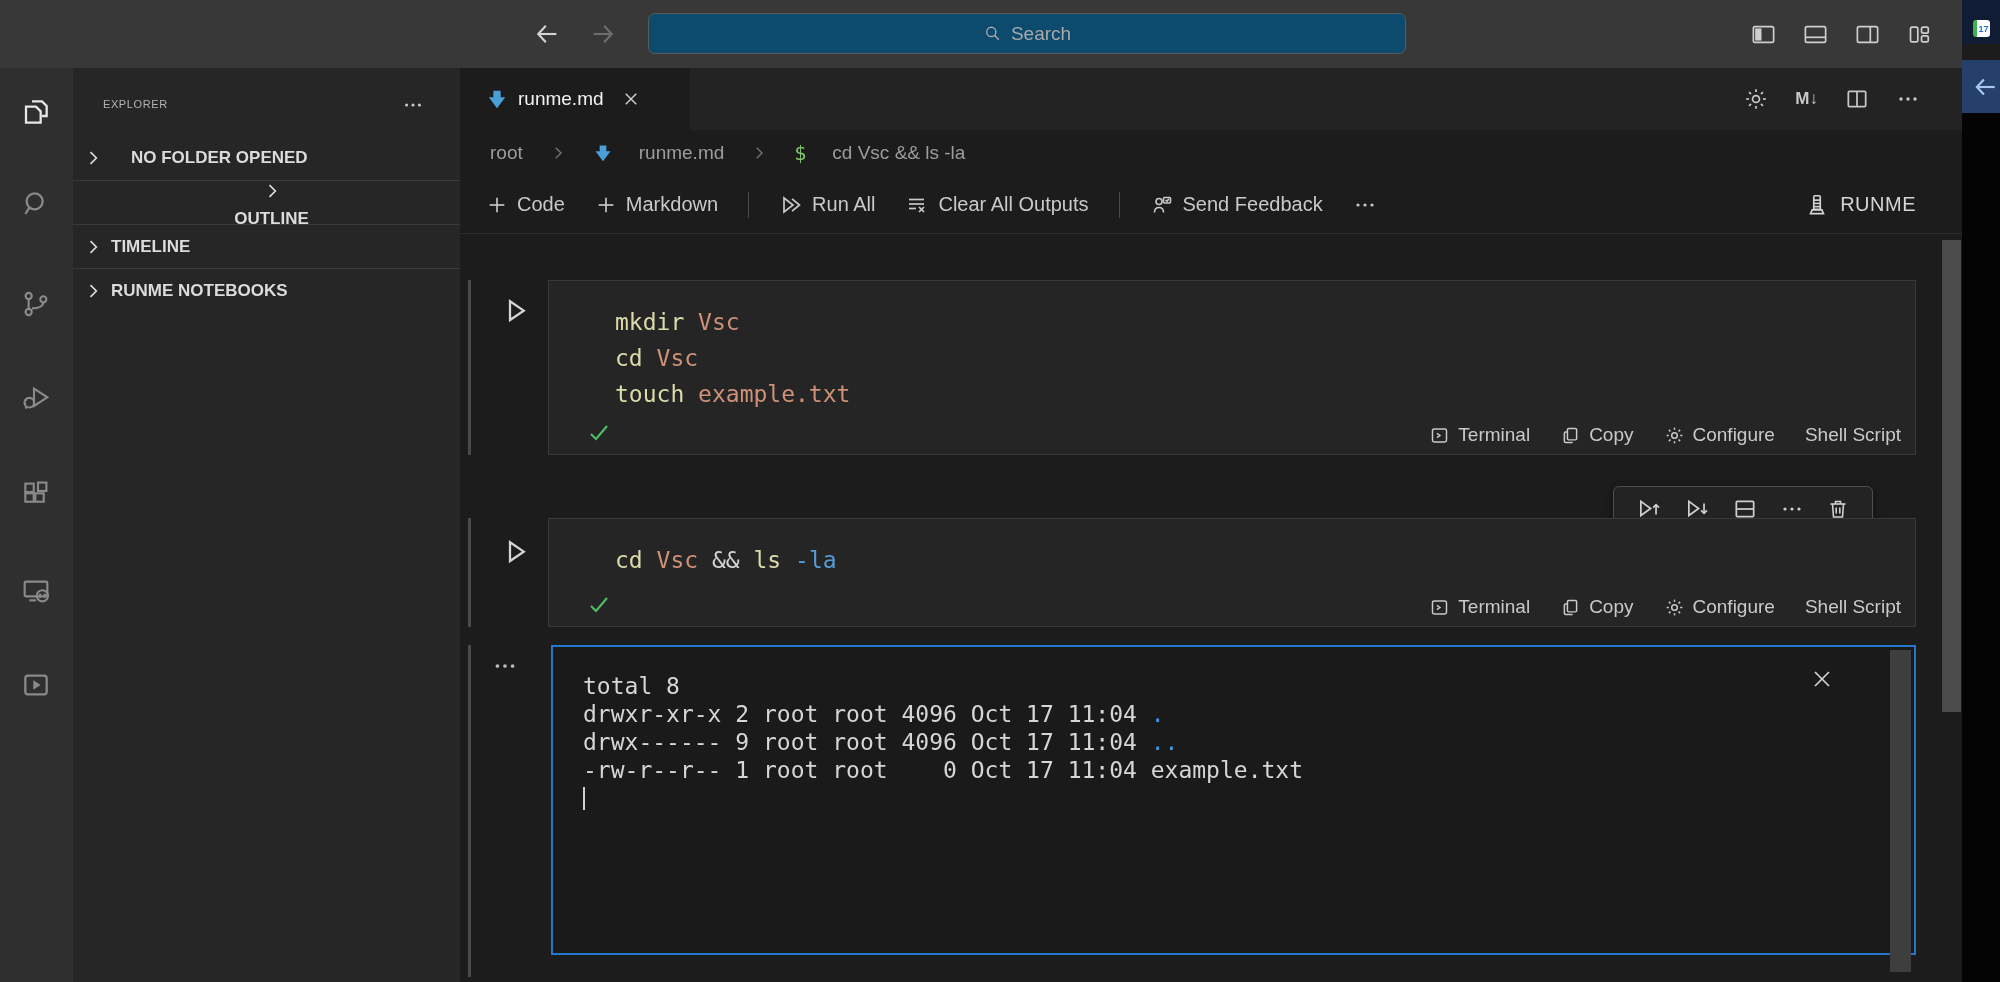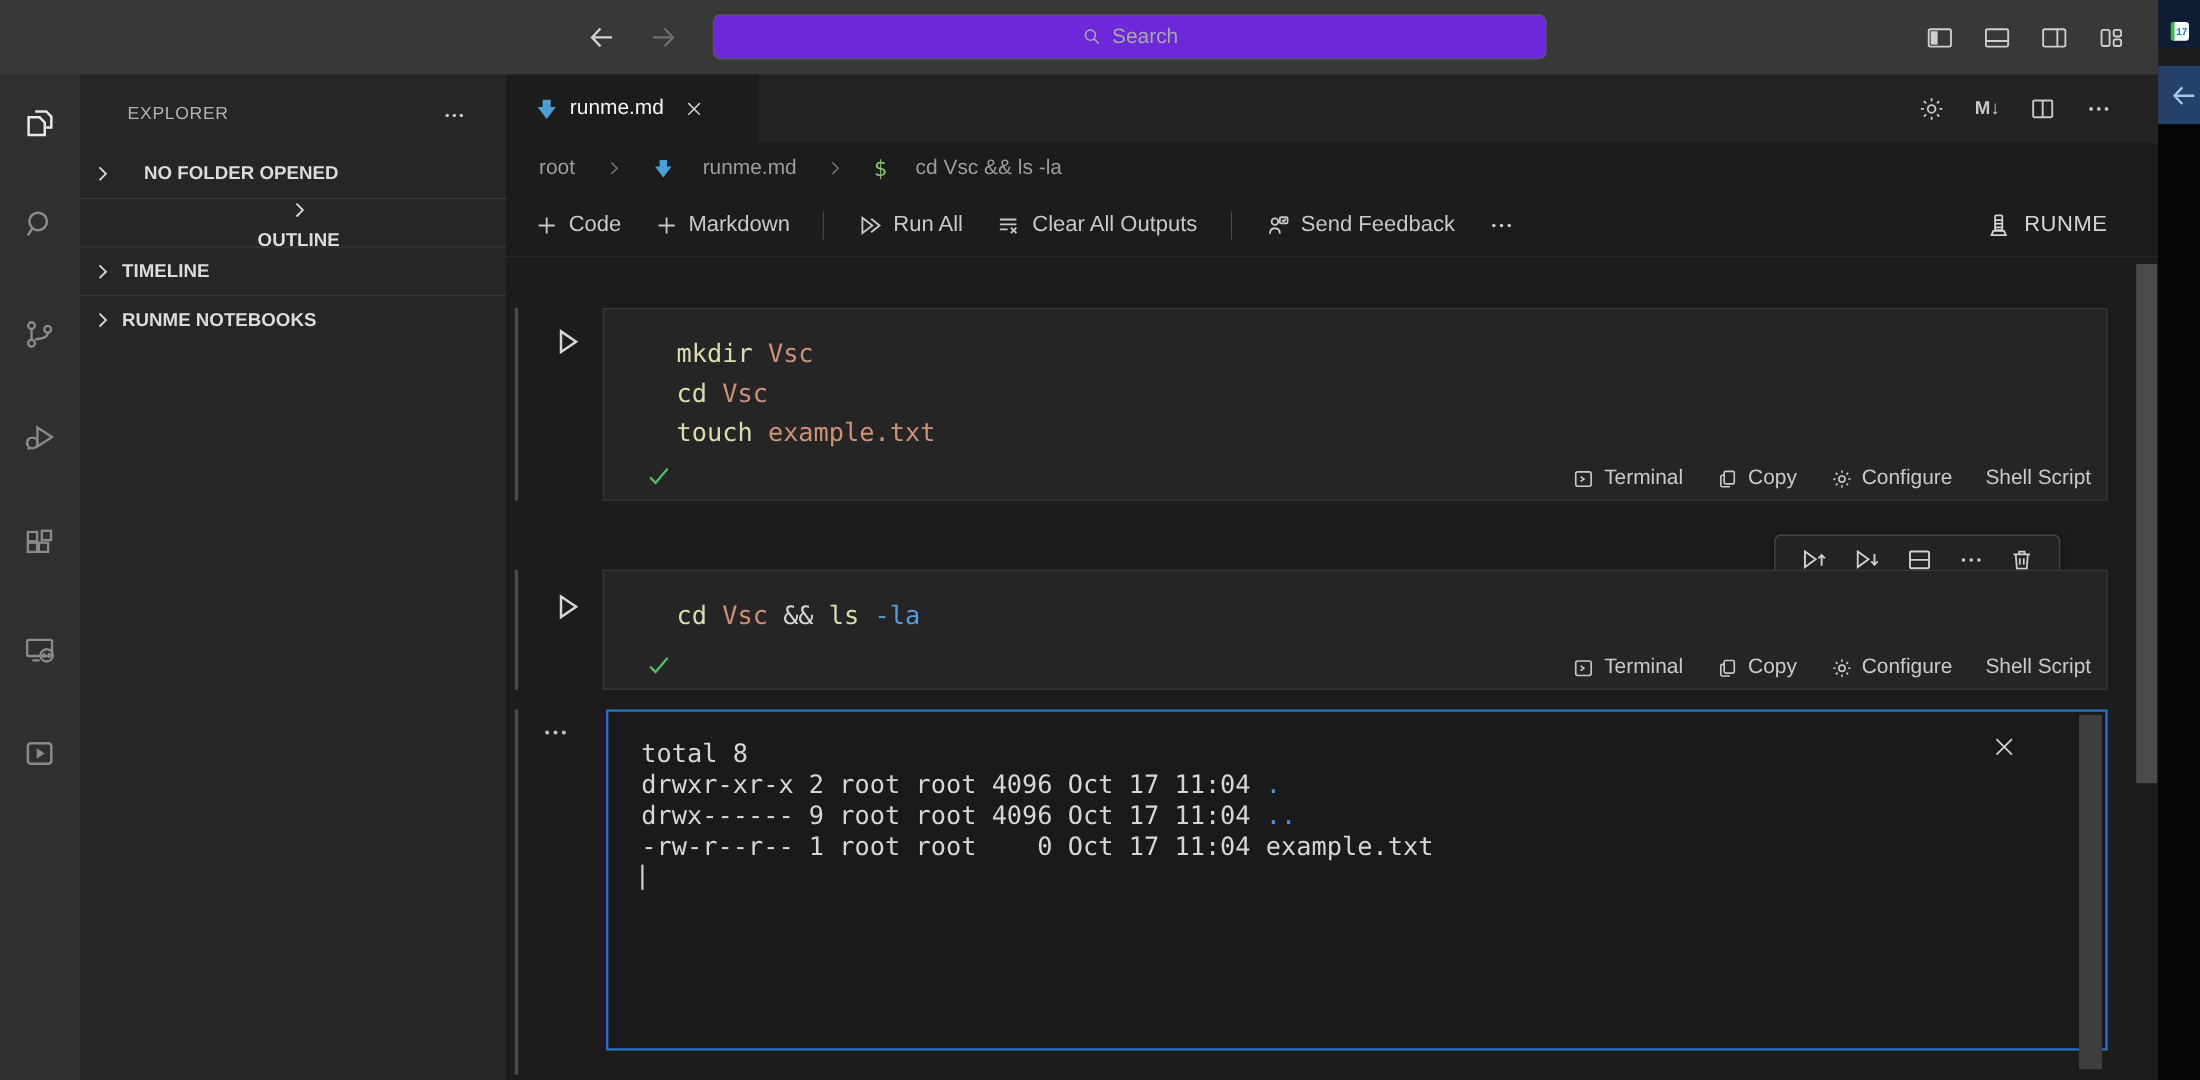--- a/index.html
+++ b/index.html
@@ -4,41 +4,41 @@
 <style>
   html,body{margin:0;padding:0;background:#000;}
   *{box-sizing:border-box;}
   .screen{position:relative;width:2000px;height:982px;background:#1c1c1c;overflow:hidden;
           font-family:"Liberation Sans",sans-serif;color:#ccc;}
   .abs{position:absolute;}
   svg{display:block;}
 
   
   .titlebar{position:absolute;left:0;top:0;width:1962px;height:68px;background:#383838;}
-  .searchbox{position:absolute;left:648px;top:13px;width:758px;height:41px;background:#6d28d9;
+  .searchbox{position:absolute;left:648px;top:13px;width:758px;height:41px;background:#0c4a6e;
              border:1px solid #5a5a5a;border-radius:7px;display:flex;align-items:center;justify-content:center;gap:9px;color:#a9a9a9;font-size:19px;}
   .tb-icons{position:absolute;left:1750px;top:0;height:68px;display:flex;align-items:center;gap:25px;color:#cfcfcf;}
 
   
   .bgwin{position:absolute;left:1962px;top:0;width:38px;height:982px;}
   .bgwin .seg1{position:absolute;left:0;top:0;width:38px;height:44px;background:#101c33;}
   .bgwin .seg2{position:absolute;left:0;top:60px;width:38px;height:53px;background:#24406b;overflow:hidden;}
   .bgwin .seg3{position:absolute;left:0;top:113px;width:38px;height:869px;background:#040404;}
   .cal{position:absolute;left:11px;top:20px;width:17px;height:17px;background:#fff;border-radius:3px;
        border-left:4px solid #3bb54a;font-size:9px;font-weight:bold;color:#1d6fd2;display:flex;align-items:center;justify-content:center;}
 
   
   .activitybar{position:absolute;left:0;top:68px;width:73px;height:914px;background:#2f2f2f;}
   .ab-item{position:absolute;left:18px;width:36px;height:36px;display:flex;align-items:center;justify-content:center;color:#8a8a8a;}
   .ab-item.active{color:#e8e8e8;}
 
   
   .sidebar{position:absolute;left:73px;top:68px;width:387px;height:914px;background:#262626;}
-  .sb-header{position:absolute;left:13px;top:18px;width:100%;height:36px;display:flex;align-items:center;
-             padding-left:30px;font-size:16px;letter-spacing:.6px;color:#b3b3b3;}
+  .sb-header{position:absolute;left:0;top:18px;width:100%;height:36px;display:flex;align-items:center;
+             padding-left:30px;font-size:11px;letter-spacing:.6px;color:#b3b3b3;}
   .sb-more{position:absolute;right:36px;top:26px;color:#c9c9c9;}
   .sb-row{position:absolute;left:0;width:100%;height:44px;display:flex;align-items:center;gap:8px;
           padding-left:10px;font-size:17px;font-weight:bold;color:#dcdcdc;}
   .sb-row.bordered{border-top:1px solid #3a3a3a;}
 
   
   .main{position:absolute;left:460px;top:68px;width:1502px;height:914px;background:#1c1c1c;}
   .tabbar{position:absolute;left:0;top:0;width:1502px;height:62px;background:#232323;}
   .tab{position:absolute;left:0;top:0;width:230px;height:62px;background:#1c1c1c;display:flex;align-items:center;gap:10px;padding-left:26px;}
   .tab-label{font-size:19px;color:#f2f2f2;}

